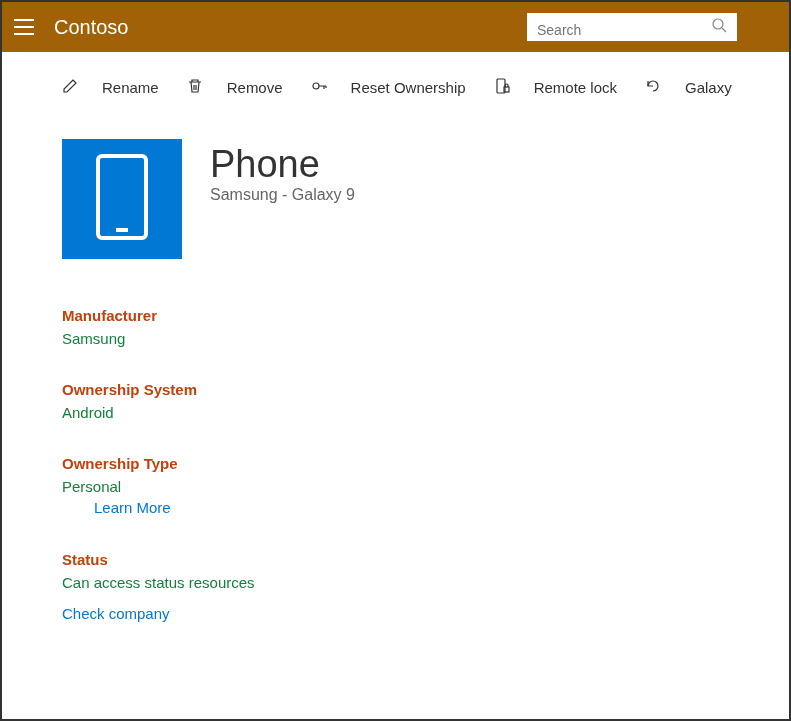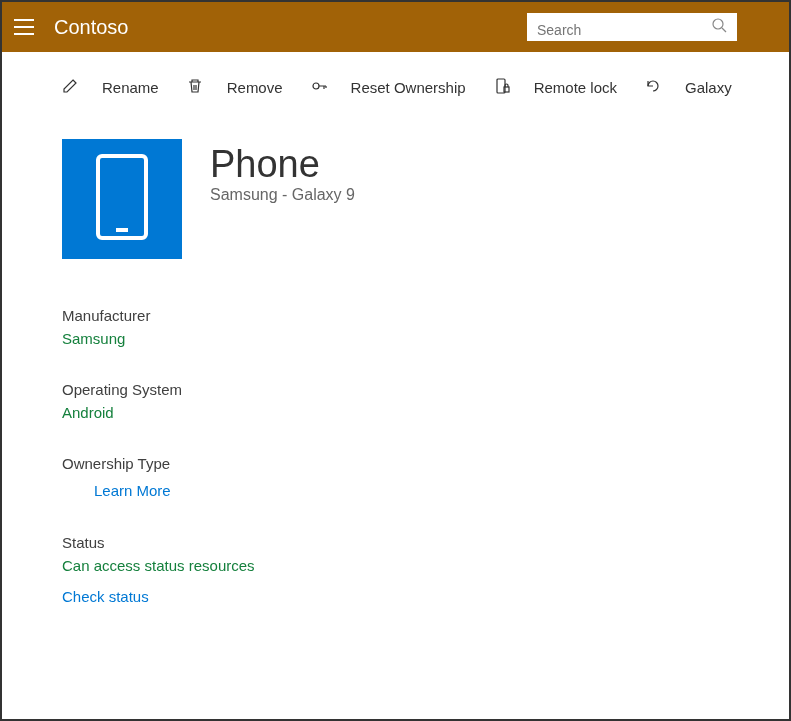--- a/index.html
+++ b/index.html
@@ -104,22 +104,22 @@
     }
     .device-sub {
       font-size: 16px;
       color: #666;
     }
     .detail-block {
       margin-bottom: 34px;
     }
     .detail-label {
       font-size: 15px;
-      font-weight: 400;
-      color: #404040;
+      font-weight: 700;
+      color: #c2410c;
       margin-bottom: 6px;
     }
     .detail-value {
       font-size: 15px;
       color: #15803d;
     }
     .link {
       font-size: 15px;
       color: #0078d4;
       cursor: pointer;
@@ -222,27 +222,28 @@
       <div class="device-sub">Samsung - Galaxy 9</div>
     </div>
   </div>
 
   <div class="detail-block">
     <div class="detail-label">Manufacturer</div>
     <div class="detail-value">Samsung</div>
   </div>
 
   <div class="detail-block">
-    <div class="detail-label">Operating System</div>
+    <div class="detail-label">Ownership System</div>
     <div class="detail-value">Android</div>
   </div>
 
   <div class="detail-block">
     <div class="detail-label">Ownership Type</div>
+    <div class="detail-value">Personal</div>
     <span class="link">Learn More</span>
   </div>
 
   <div class="detail-block">
     <div class="detail-label">Status</div>
     <div class="detail-value">Can access status resources</div>
-    <span class="check-status">Check status</span>
+    <span class="check-status">Check company</span>
   </div>
 </div>
 
 </body></html>

